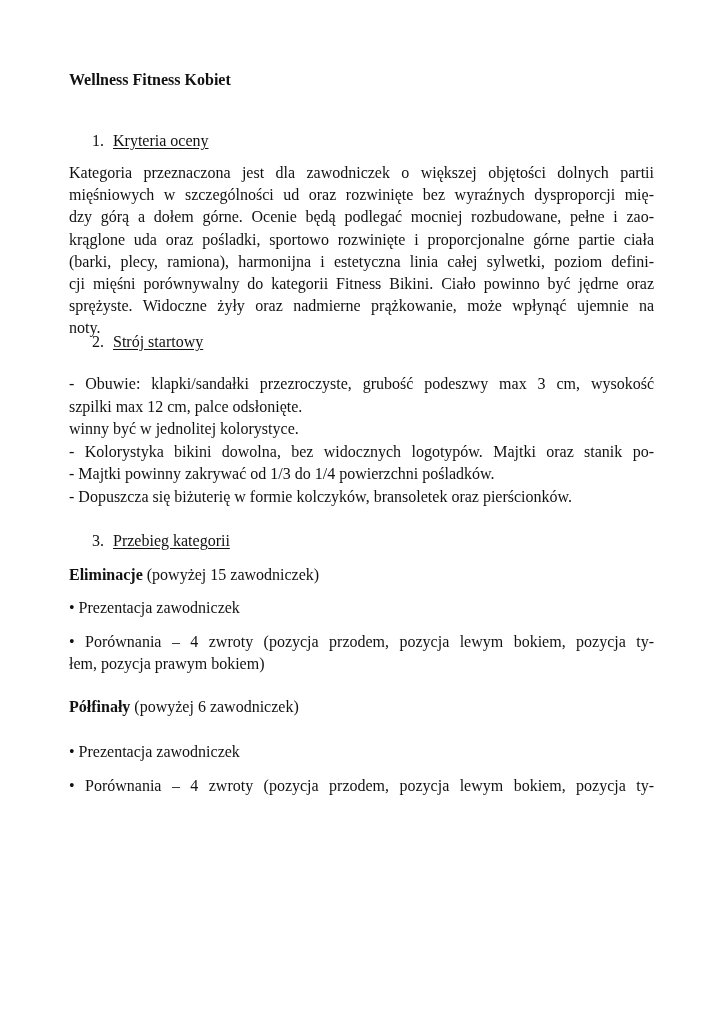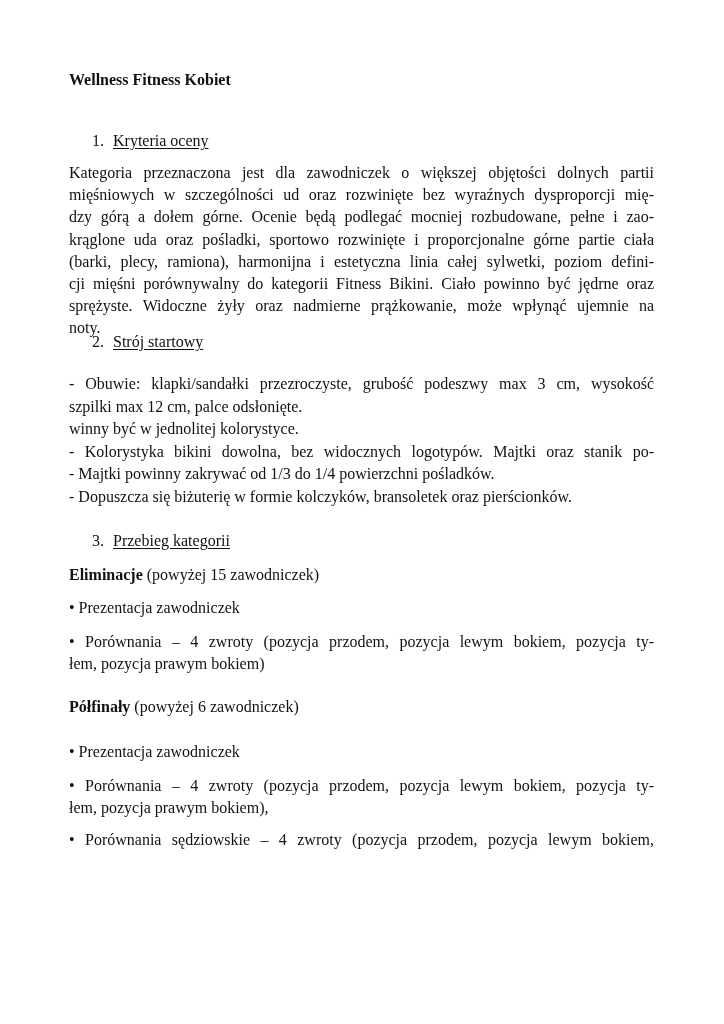--- a/index.html
+++ b/index.html
@@ -64,19 +64,17 @@
     <span class="line">• Porównania – 4 zwroty (pozycja przodem, pozycja lewym bokiem, pozycja ty-</span>
     <span class="line last">łem, pozycja prawym bokiem)</span>
   </div>
 
   <div class="abs" style="top:698px;">
     <span class="b">Półfinały</span><span> (powyżej 6 zawodniczek)</span>
   </div>
   <div class="abs" style="top:743px;">• Prezentacja zawodniczek</div>
   <div class="para" style="top:775px;">
     <span class="line">• Porównania – 4 zwroty (pozycja przodem, pozycja lewym bokiem, pozycja ty-</span>
-    <span class="line last">łem, pozycja prawym bokiem),</span>
   </div>
   <div class="para" style="top:829px;">
-    <span class="line">• Porównania sędziowskie – 4 zwroty (pozycja przodem, pozycja lewym bokiem,</span>
   </div>
 
 </div>
 
 </body></html>

